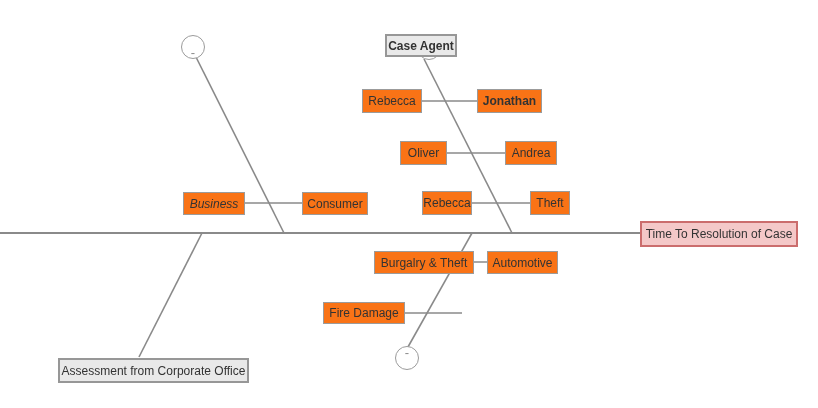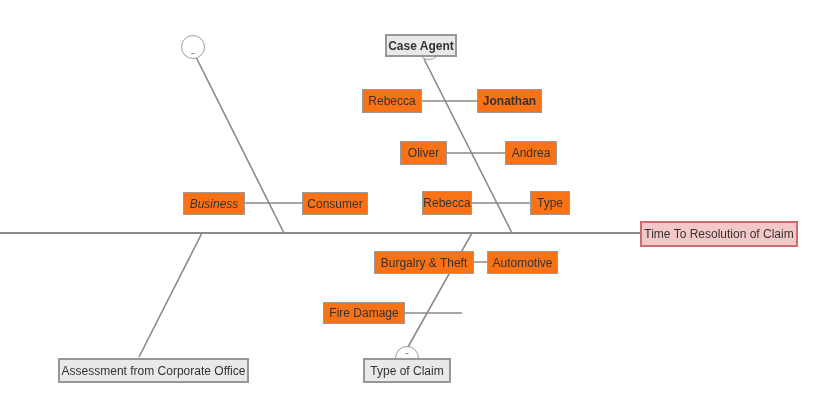--- a/index.html
+++ b/index.html
@@ -87,31 +87,30 @@
   </div>
   <div class="collapse-circle below-box" style="left:417px; top:36px;">
     <span class="glyph">-</span>
   </div>
   <div class="collapse-circle above-box" style="left:395px; top:346px;">
     <span class="glyph">-</span>
   </div>
 
   <div class="node category" style="left:385px; top:34px; width:72px; height:23px;font-weight:bold;">Case Agent</div>
   <div class="node category" style="left:58px; top:358px; width:191px; height:25px;">Assessment from Corporate Office</div>
-  <div class="node category" style="left:363px; top:358px; width:88px; height:25px;">Type of Claim</div>
 
   <div class="node" style="left:183px; top:192px; width:62px; height:23px;font-style:italic;">Business</div>
   <div class="node" style="left:302px; top:192px; width:66px; height:23px;">Consumer</div>
 
   <div class="node" style="left:362px; top:89px; width:60px; height:24px;">Rebecca</div>
   <div class="node" style="left:477px; top:89px; width:65px; height:24px;font-weight:bold;">Jonathan</div>
   <div class="node" style="left:400px; top:141px; width:47px; height:24px;">Oliver</div>
   <div class="node" style="left:505px; top:141px; width:52px; height:24px;">Andrea</div>
   <div class="node" style="left:422px; top:191px; width:50px; height:24px;">Rebecca</div>
-  <div class="node" style="left:530px; top:191px; width:40px; height:24px;">Type</div>
+  <div class="node" style="left:530px; top:191px; width:40px; height:24px;">Theft</div>
 
   <div class="node" style="left:330px; top:251px; width:100px; height:23px;margin-left:44px;">Burgalry &amp; Theft</div>
   <div class="node" style="left:487px; top:251px; width:71px; height:23px;">Automotive</div>
   <div class="node" style="left:323px; top:302px; width:82px; height:22px;text-align:center;">Fire Damage</div>
 
-  <div class="node effect" style="left:640px; top:221px; width:158px; height:26px;">Time To Resolution of Claim</div>
+  <div class="node effect" style="left:640px; top:221px; width:158px; height:26px;">Time To Resolution of Case</div>
 
 </div>
 
 </body></html>

